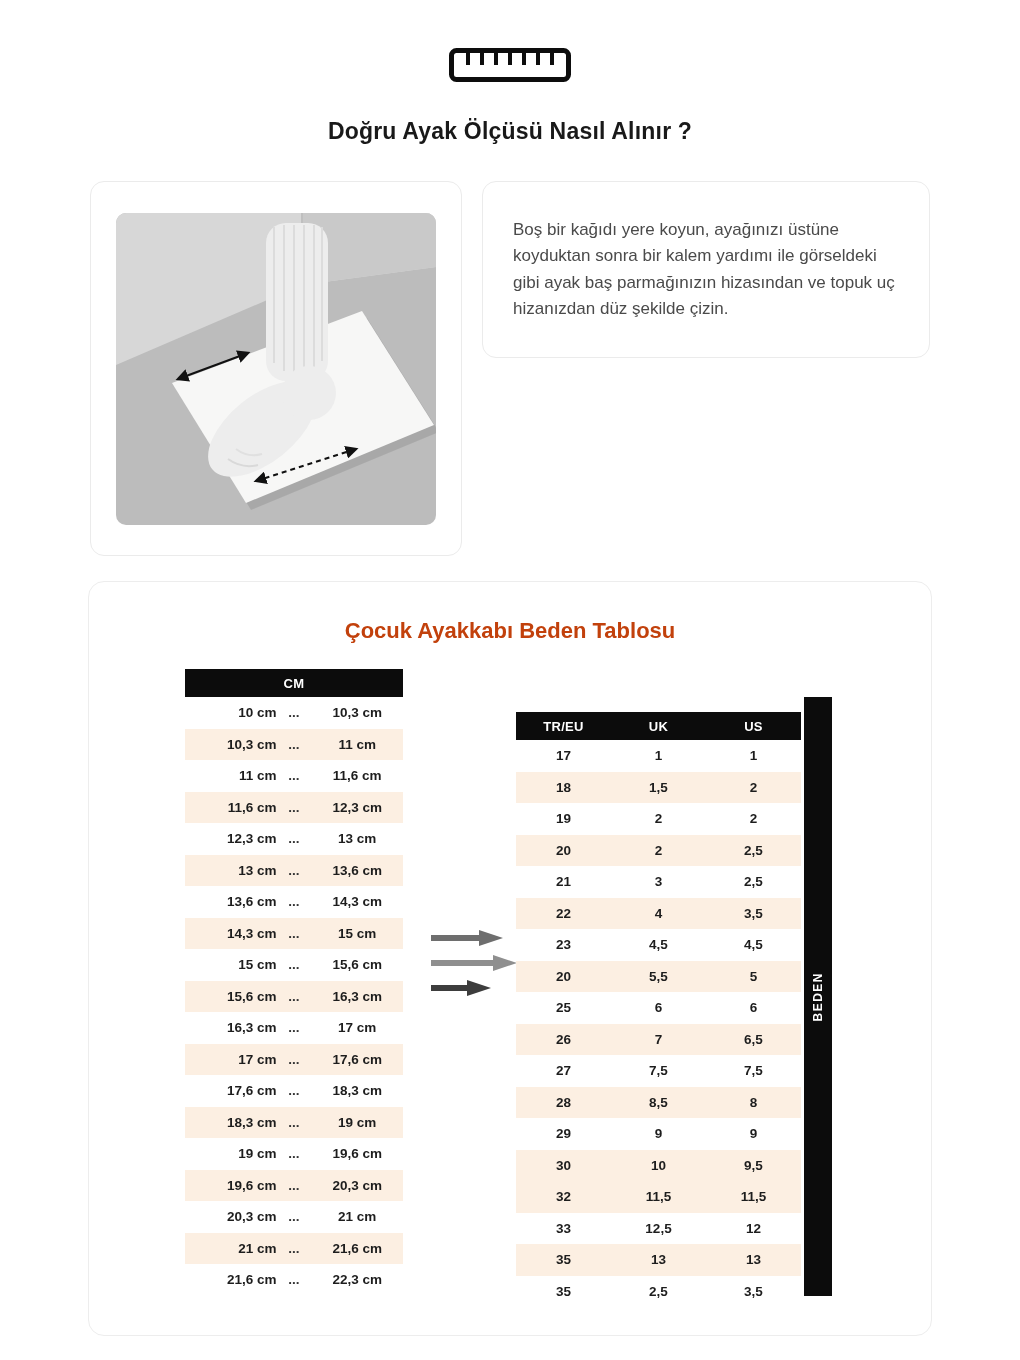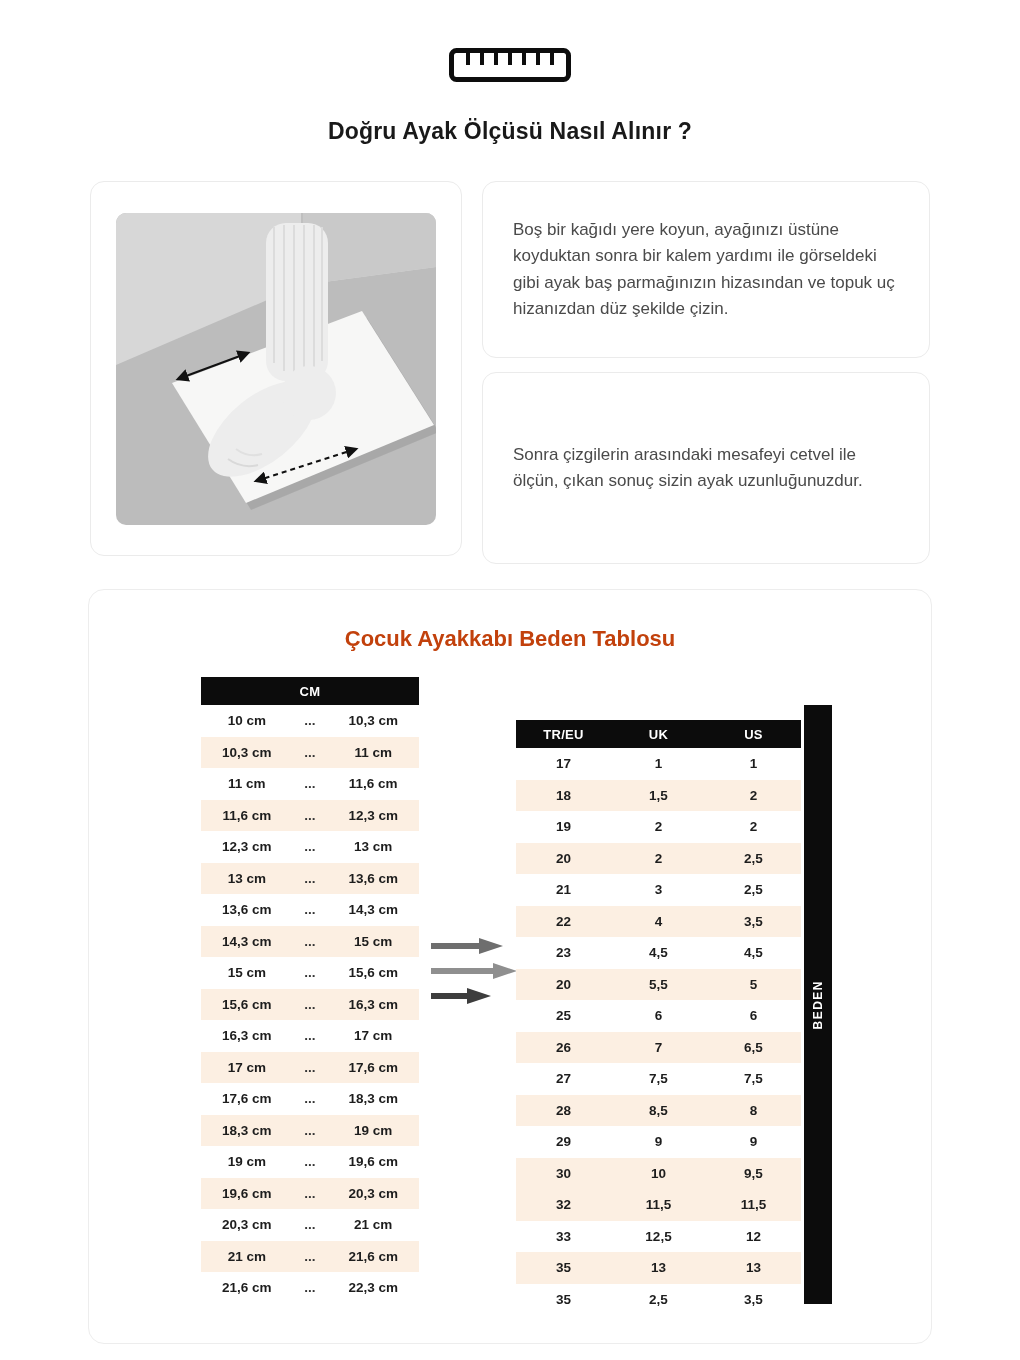--- a/index.html
+++ b/index.html
@@ -13,28 +13,28 @@
   .photo-card{width:372px;height:375px;box-sizing:border-box;border:1px solid #ebebeb;border-radius:14px;display:flex;align-items:center;justify-content:center;background:#fff;}
   .text-col{display:flex;flex-direction:column;gap:14px;flex:1;}
   .text-card{box-sizing:border-box;border:1px solid #ebebeb;border-radius:14px;padding:22px 30px;display:flex;align-items:center;background:#fff;}
   .text-card.c1{height:177px;}
   .text-card.c2{height:192px;}
   .text-card p{margin:0;font-size:17px;line-height:1.55;color:#4a4a4a;}
 
   .table-card{position:relative;width:844px;height:755px;box-sizing:border-box;margin:25px auto 0;border:1px solid #ededed;border-radius:16px;background:#fff;}
   .table-title{margin:0;padding-top:36px;text-align:center;font-size:22px;font-weight:700;color:#c2410c;}
 
-  .cm-table{position:absolute;left:112px;top:87px;width:218px;}
+  .cm-table{position:absolute;left:96px;top:87px;width:218px;}
   .intl-table{position:absolute;left:427px;top:87px;width:285px;margin-top:43px;}
   .thead{height:28px;background:#0c0c0c;color:#fff;display:flex;align-items:center;font-size:13px;font-weight:700;letter-spacing:.3px;}
   .cm-table .thead{justify-content:center;}
   .intl-table .thead span{flex:1;text-align:center;}
   .trow{display:flex;align-items:center;height:31.5px;font-size:13.5px;font-weight:600;color:#1d1d1d;background:#fff;}
   .trow.alt{background:#fcefe2;}
-  .cm-table .cell-from{flex:0 0 42%;text-align:center;}
+  .cm-table .cell-from{flex:0 0 42%;text-align:right;}
   .cm-table .cell-dots{flex:0 0 16%;text-align:center;color:#333;}
   .cm-table .cell-to{flex:0 0 42%;text-align:center;}
   .intl-table .cell{flex:1;text-align:center;}
 
   .beden-bar{position:absolute;left:715px;top:115px;width:28px;height:599px;background:#0c0c0c;display:flex;align-items:center;justify-content:center;}
   .beden-bar span{color:#fff;font-size:12px;font-weight:600;letter-spacing:1.5px;writing-mode:vertical-rl;transform:rotate(180deg);}
 
   .arrows{position:absolute;left:342px;top:348px;width:90px;display:flex;flex-direction:column;gap:9px;align-items:flex-start;}
 </style>
 </head>
@@ -97,23 +97,20 @@
           <line x1="62" y1="166" x2="132" y2="140" stroke="#111" stroke-width="2" marker-start="url(#arrh)" marker-end="url(#arrh)"></line>
           <line x1="140" y1="268" x2="240" y2="236" stroke="#111" stroke-width="2" stroke-dasharray="5 4" marker-start="url(#arrh)" marker-end="url(#arrh)"></line>
         </g>
       </svg>
     </div>
 
     <div class="text-col">
       <div class="text-card c1">
         <p>Boş bir kağıdı yere koyun, ayağınızı üstüne koyduktan sonra bir kalem yardımı ile görseldeki gibi ayak baş parmağınızın hizasından ve topuk uç hizanızdan düz şekilde çizin.</p>
       </div>
-      <div class="text-card c2">
-        <p>Sonra çizgilerin arasındaki mesafeyi cetvel ile ölçün, çıkan sonuç sizin ayak uzunluğunuzdur.</p>
-      </div>
     </div>
 
   </div>
 
   <div class="table-card">
     <h2 class="table-title">Çocuk Ayakkabı Beden Tablosu</h2>
 
     <div class="cm-table">
       <div class="thead">CM</div>
       <div>

